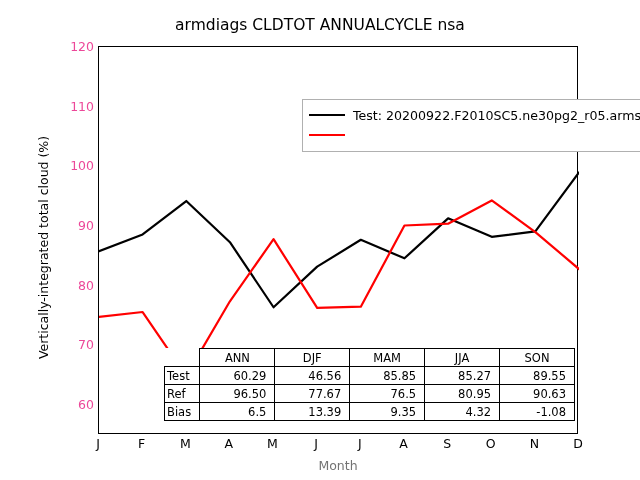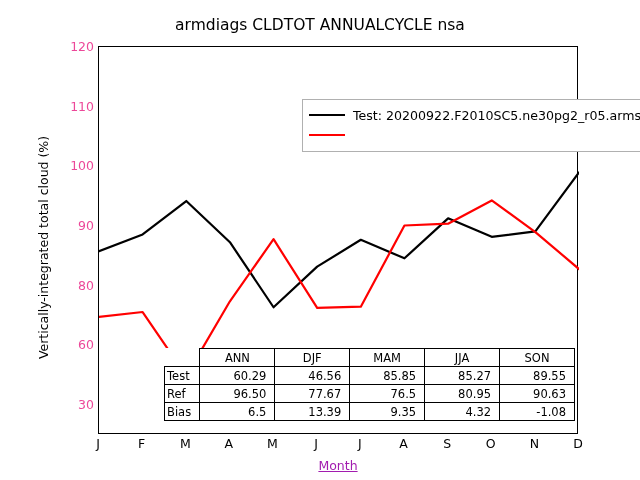--- a/index.html
+++ b/index.html
@@ -84,22 +84,21 @@
     font-size: 12.5px;
     color: #000;
   }
   .xlabel {
     position: absolute;
     left: 98px;
     top: 458px;
     width: 480px;
     text-align: center;
     font-size: 12.5px;
-    color: #a21caf;
-    text-decoration: underline;
+    color: #737373;
   }
   
   .legend {
     position: absolute;
     left: 203px;
     top: 52px;
     width: 368px;
     border: 1px solid #b0b0b0;
     background: #ffffff;
     box-sizing: border-box;
@@ -163,22 +162,22 @@
 <body>
 
 <div id="figure">
 
   <div class="title">armdiags CLDTOT ANNUALCYCLE nsa</div>
 
   <div class="ylabel">Vertically-integrated total cloud (%)</div>
   <div class="xlabel">Month</div>
 
   <div class="ytick-wrap">
-    <div class="ytick-label" style="top:358px;">30</div>
-    <div class="ytick-label" style="top:298px;">60</div>
+    <div class="ytick-label" style="top:358px;">60</div>
+    <div class="ytick-label" style="top:298px;">70</div>
     <div class="ytick-label" style="top:239px;">80</div>
     <div class="ytick-label" style="top:179px;">90</div>
     <div class="ytick-label" style="top:119px;">100</div>
     <div class="ytick-label" style="top:60px;">110</div>
     <div class="ytick-label" style="top:0px;">120</div>
   </div>
 
   <div class="xtick-wrap">
     <div class="xtick-label" style="left:0px;">J</div>
     <div class="xtick-label" style="left:43.6px;">F</div>

